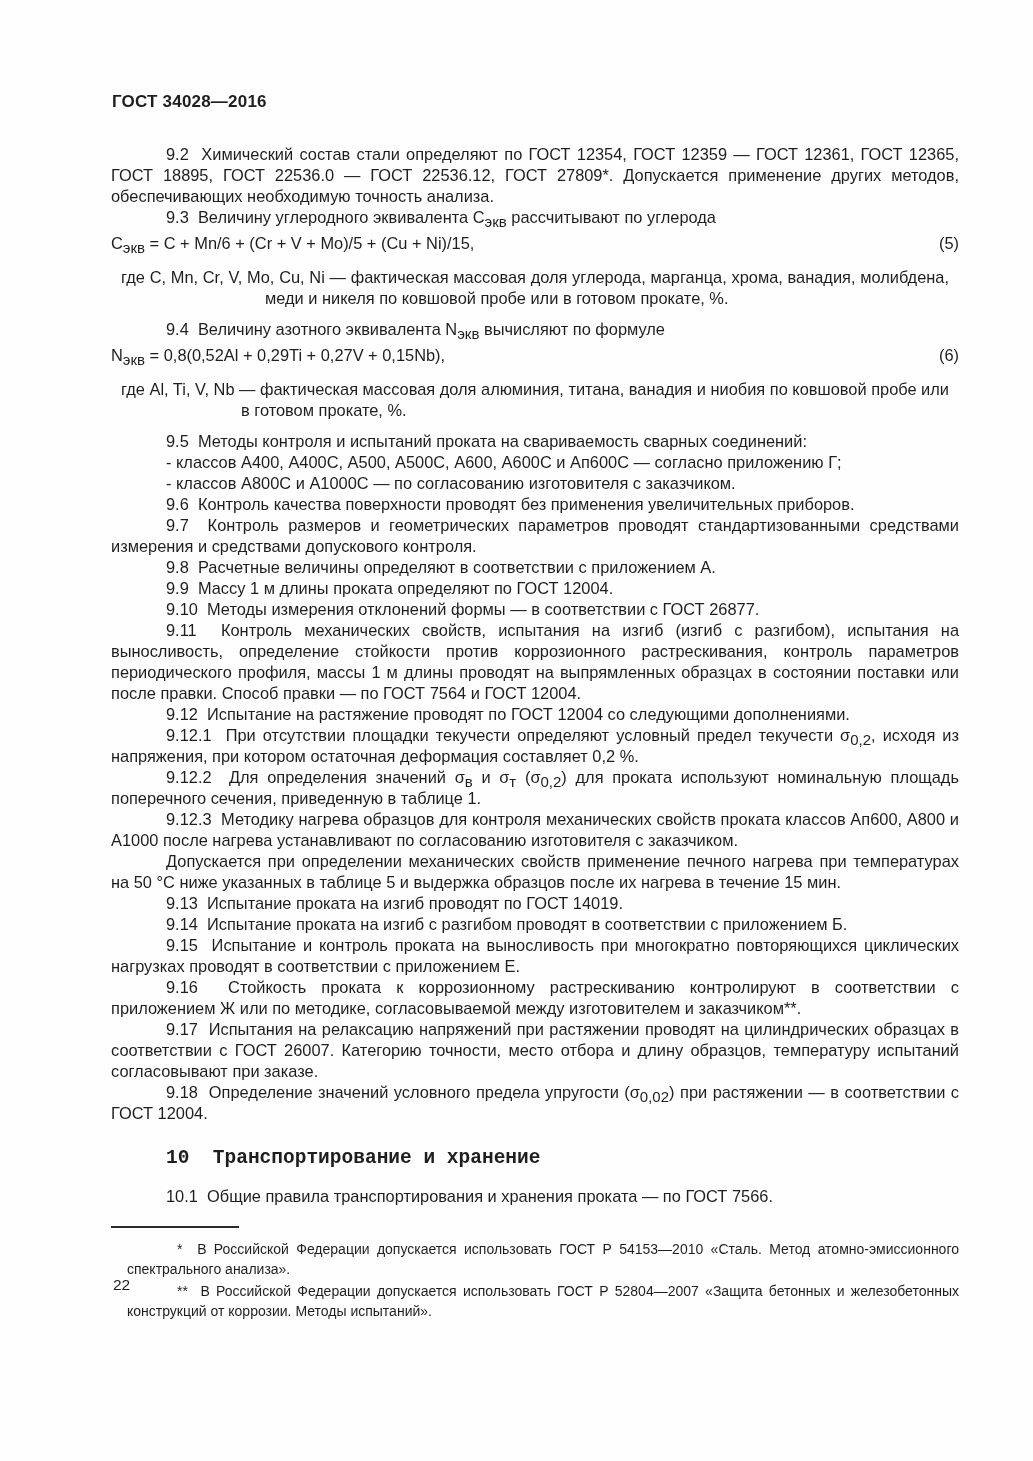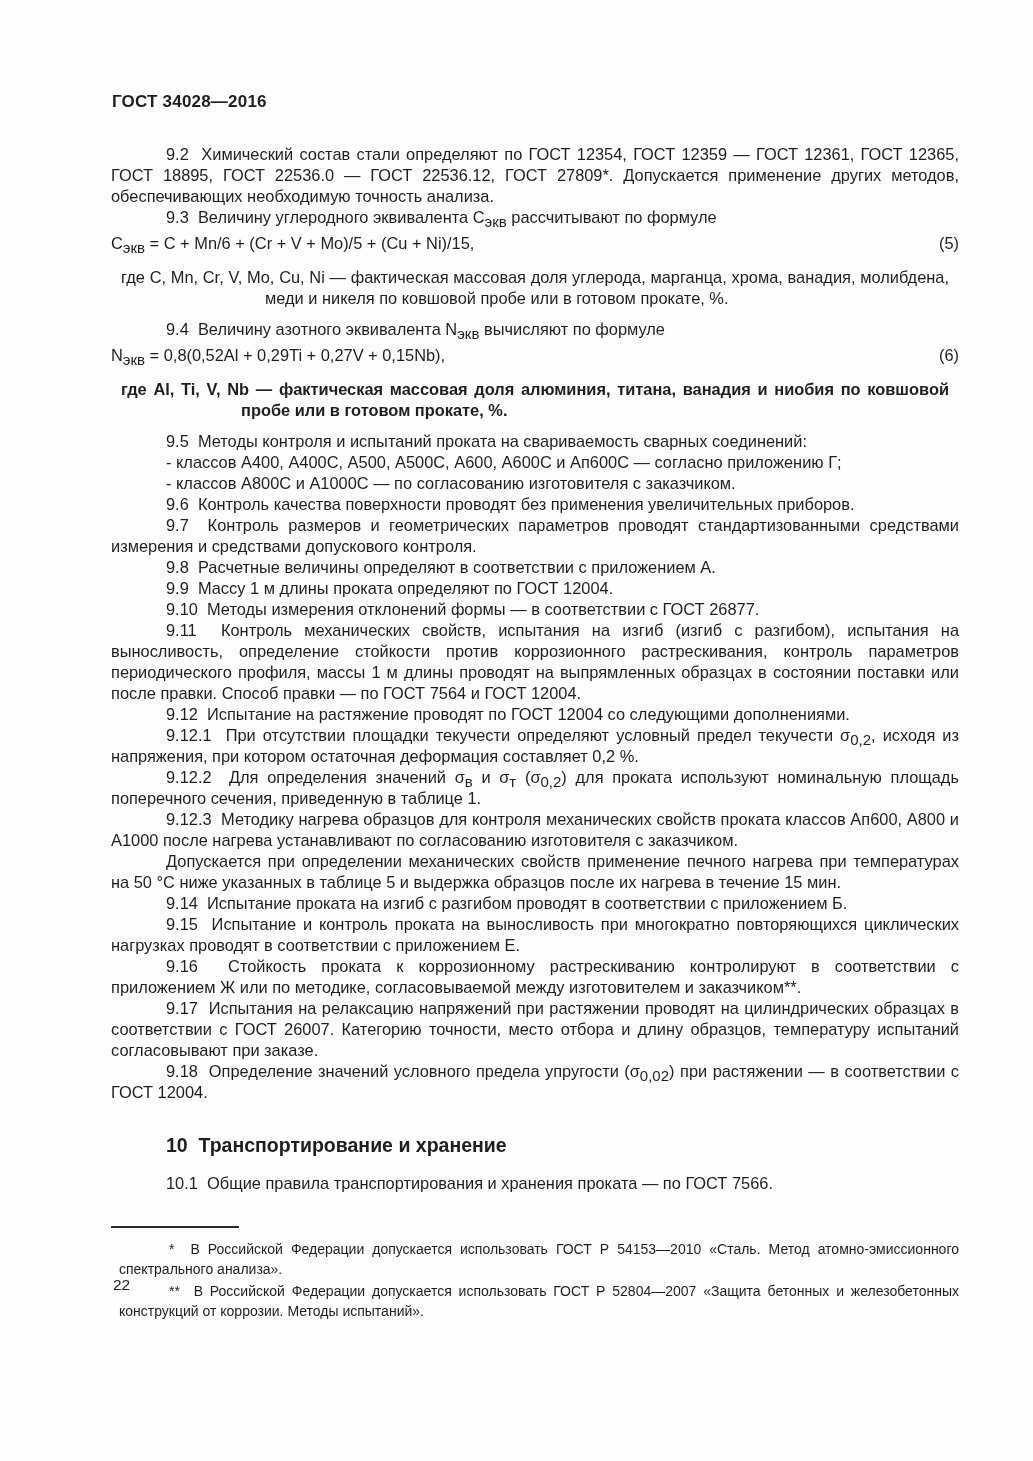--- a/index.html
+++ b/index.html
@@ -40,74 +40,76 @@
     margin: 5px 0 13px 0;
     text-align: left;
     text-indent: 0;
     padding-right: 70px;
   }
   .f-num { position: absolute; right: 0; top: 0; }
   sub { font-size: 15px; line-height: 0; }
   .h2 {
     font-size: 19.5px;
     font-weight: 700;
-    margin: 32px 0 17px 0;
+    margin: 24px 0 17px 0;
     text-indent: 55px;
     text-align: left;
+    font-family: Liberation Mono, monospace;
   }
   .footnotes {
     position: absolute;
     left: 111px;
     top: 1226px;
     width: 848px;
     font-size: 14px;
     line-height: 20px;
     text-align: justify;
   }
   .fn-rule {
     width: 128px;
     height: 0;
     border-top: 2px solid #2a2a2a;
     margin-bottom: 11px;
   }
-  .fn { margin: 0 0 2px 8px; text-indent: 50px; }
+  .fn { margin: 0 0 2px 16px; text-indent: 50px; }
   .page-number {
     position: absolute;
     left: 113px;
     top: 1276px;
     font-size: 15.5px;
   }
 </style>
 </head>
 <body>
 
 <div class="page">
   <div class="header">ГОСТ 34028—2016</div>
   <div class="content" id="content">
       <div class="para"><span>9.2&nbsp; Химический состав стали определяют по ГОСТ 12354, ГОСТ 12359 — ГОСТ 12361, ГОСТ 12365, ГОСТ 18895, ГОСТ 22536.0 — ГОСТ 22536.12, ГОСТ 27809*. Допускается применение других методов, обеспечивающих необходимую точность анализа.</span></div>
-      <div class="para"><span>9.3&nbsp; Величину углеродного эквивалента С</span><sub>экв</sub><span> рассчитывают по формуле</span></div>
+      <div class="para"><span>9.3&nbsp; Величину углеродного эквивалента С</span><sub>экв</sub><span> рассчитывают по углерода</span></div>
       <div class="formula"><span class="f-body"><span>С</span><sub>экв</sub><span> = C + Mn/6 + (Cr + V + Mo)/5 + (Cu + Ni)/15,</span></span><span class="f-num">(5)</span></div>
       <div class="where" style="padding-left: 144px; text-indent: -144px;"><span>где C, Mn, Cr, V, Mo, Cu, Ni — фактическая массовая доля углерода, марганца, хрома, ванадия, молибдена, меди и никеля по ковшовой пробе или в готовом прокате, %.</span></div>
       <div class="para"><span>9.4&nbsp; Величину азотного эквивалента N</span><sub>экв</sub><span> вычисляют по формуле</span></div>
       <div class="formula"><span class="f-body"><span>N</span><sub>экв</sub><span> = 0,8(0,52Al + 0,29Ti + 0,27V + 0,15Nb),</span></span><span class="f-num">(6)</span></div>
-      <div class="where" style="padding-left: 120px; text-indent: -120px; font-weight: bold;"><span>где Al, Ti, V, Nb — фактическая массовая доля алюминия, титана, ванадия и ниобия по ковшовой пробе или в готовом прокате, %.</span></div>
+      <div class="where" style="padding-left: 120px; text-indent: -120px;"><span>где Al, Ti, V, Nb — фактическая массовая доля алюминия, титана, ванадия и ниобия по ковшовой пробе или в готовом прокате, %.</span></div>
       <div class="para"><span>9.5&nbsp; Методы контроля и испытаний проката на свариваемость сварных соединений:</span></div>
       <div class="para"><span>- классов А400, А400С, А500, А500С, А600, А600С и Ап600С — согласно приложению Г;</span></div>
       <div class="para"><span>- классов А800С и А1000С — по согласованию изготовителя с заказчиком.</span></div>
       <div class="para"><span>9.6&nbsp; Контроль качества поверхности проводят без применения увеличительных приборов.</span></div>
       <div class="para"><span>9.7&nbsp; Контроль размеров и геометрических параметров проводят стандартизованными средствами измерения и средствами допускового контроля.</span></div>
       <div class="para"><span>9.8&nbsp; Расчетные величины определяют в соответствии с приложением А.</span></div>
       <div class="para"><span>9.9&nbsp; Массу 1 м длины проката определяют по ГОСТ 12004.</span></div>
       <div class="para"><span>9.10&nbsp; Методы измерения отклонений формы — в соответствии с ГОСТ 26877.</span></div>
       <div class="para"><span>9.11&nbsp; Контроль механических свойств, испытания на изгиб (изгиб с разгибом), испытания на выносливость, определение стойкости против коррозионного растрескивания, контроль параметров периодического профиля, массы 1 м длины проводят на выпрямленных образцах в состоянии поставки или после правки. Способ правки — по ГОСТ 7564 и ГОСТ 12004.</span></div>
       <div class="para"><span>9.12&nbsp; Испытание на растяжение проводят по ГОСТ 12004 со следующими дополнениями.</span></div>
       <div class="para"><span>9.12.1&nbsp; При отсутствии площадки текучести определяют условный предел текучести σ</span><sub>0,2</sub><span>, исходя из напряжения, при котором остаточная деформация составляет 0,2 %.</span></div>
       <div class="para"><span>9.12.2&nbsp; Для определения значений σ</span><sub>в</sub><span> и σ</span><sub>т</sub><span> (σ</span><sub>0,2</sub><span>) для проката используют номинальную площадь поперечного сечения, приведенную в таблице 1.</span></div>
       <div class="para"><span>9.12.3&nbsp; Методику нагрева образцов для контроля механических свойств проката классов Ап600, А800 и А1000 после нагрева устанавливают по согласованию изготовителя с заказчиком.</span></div>
       <div class="para"><span>Допускается при определении механических свойств применение печного нагрева при температурах на 50 °С ниже указанных в таблице 5 и выдержка образцов после их нагрева в течение 15 мин.</span></div>
+      <div class="para"><span>9.13&nbsp; Испытание проката на изгиб проводят по ГОСТ 14019.</span></div>
       <div class="para"><span>9.14&nbsp; Испытание проката на изгиб с разгибом проводят в соответствии с приложением Б.</span></div>
       <div class="para"><span>9.15&nbsp; Испытание и контроль проката на выносливость при многократно повторяющихся циклических нагрузках проводят в соответствии с приложением Е.</span></div>
       <div class="para"><span>9.16&nbsp; Стойкость проката к коррозионному растрескиванию контролируют в соответствии с приложением Ж или по методике, согласовываемой между изготовителем и заказчиком**.</span></div>
       <div class="para"><span>9.17&nbsp; Испытания на релаксацию напряжений при растяжении проводят на цилиндрических образцах в соответствии с ГОСТ 26007. Категорию точности, место отбора и длину образцов, температуру испытаний согласовывают при заказе.</span></div>
       <div class="para"><span>9.18&nbsp; Определение значений условного предела упругости (σ</span><sub>0,02</sub><span>) при растяжении — в соответствии с ГОСТ 12004.</span></div>
       <div class="h2"><span>10&nbsp; Транспортирование и хранение</span></div>
       <div class="para"><span>10.1&nbsp; Общие правила транспортирования и хранения проката — по ГОСТ 7566.</span></div>
     </div>
   <div class="footnotes">
     <div class="fn-rule"></div>

